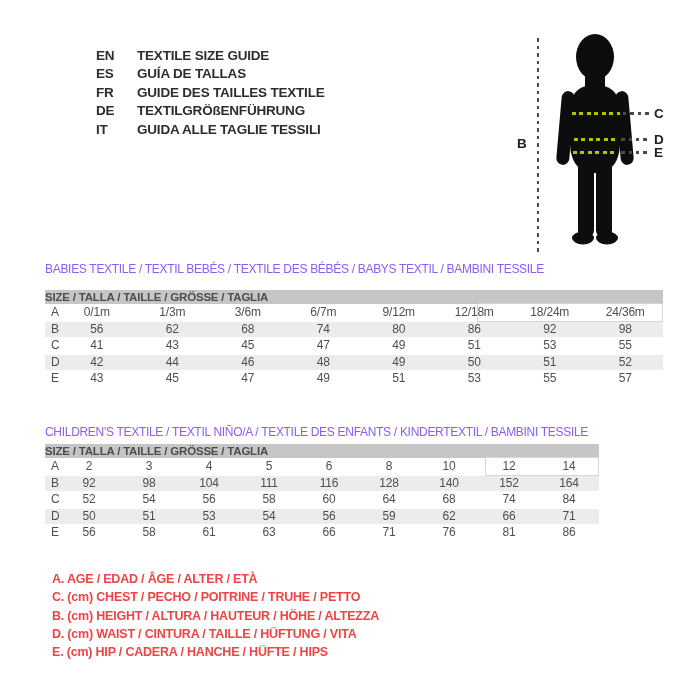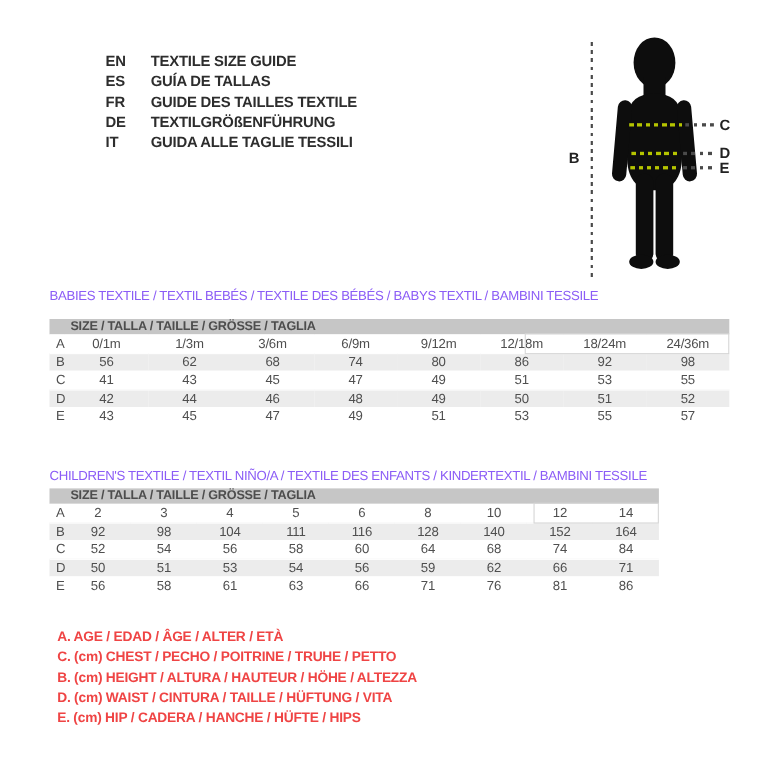--- a/index.html
+++ b/index.html
@@ -25,21 +25,21 @@
       to right,var(--highlight-green,#b5c400) 0 4px,transparent 4px 7.5px);}
   .dotline-h-gray{height:3px;background:repeating-linear-gradient(
       to right,var(--line-gray,#4a4a4a) 0 3.5px,transparent 3.5px 7.5px);}
   .mlabel{font-size:13.5px;font-weight:700;color:#222;line-height:13.5px;}
 
   
   .section-title{font-size:12px;font-weight:400;color:#8b5cf6;
     letter-spacing:-0.3px;white-space:nowrap;}
   .size-bar{height:14px;background:var(--table-header-bg,#c6c6c6);
     line-height:14.5px;font-size:11.5px;font-weight:600;color:#4d4d4d;
-    padding-left:19px;letter-spacing:-0.2px;box-sizing:border-box;}
+    padding-left:0;letter-spacing:-0.2px;box-sizing:border-box;}
   table.size-table{border-collapse:separate;border-spacing:0;table-layout:fixed;}
   table.size-table td{
     height:15.6px;line-height:15.6px;border-top:1.7px solid #ffffff;
     font-size:12px;color:#4f4f4f;text-align:center;padding:0;
     letter-spacing:-0.2px;overflow:hidden;}
   table.size-table tr:nth-child(even){background:var(--row-stripe,#ececec);}
   table.size-table td.rl{text-align:left;padding-left:6px;}
   .hl-box{border:1px solid #d6d6d6;box-sizing:border-box;pointer-events:none;}
 
   
@@ -106,21 +106,21 @@
 <table class="abs size-table" style="left:45px;top:304px;width:618px;">
   <colgroup>
       <col style="width:14px;">
     </colgroup>
   <tbody>
       <tr>
         <td class="rl">A</td>
         <td>0/1m</td>
         <td>1/3m</td>
         <td>3/6m</td>
-        <td>6/9m</td>
+        <td>6/7m</td>
         <td>9/12m</td>
         <td>12/18m</td>
         <td>18/24m</td>
         <td>24/36m</td>
       </tr>
       <tr>
         <td class="rl">B</td>
         <td>56</td>
         <td>62</td>
         <td>68</td>

